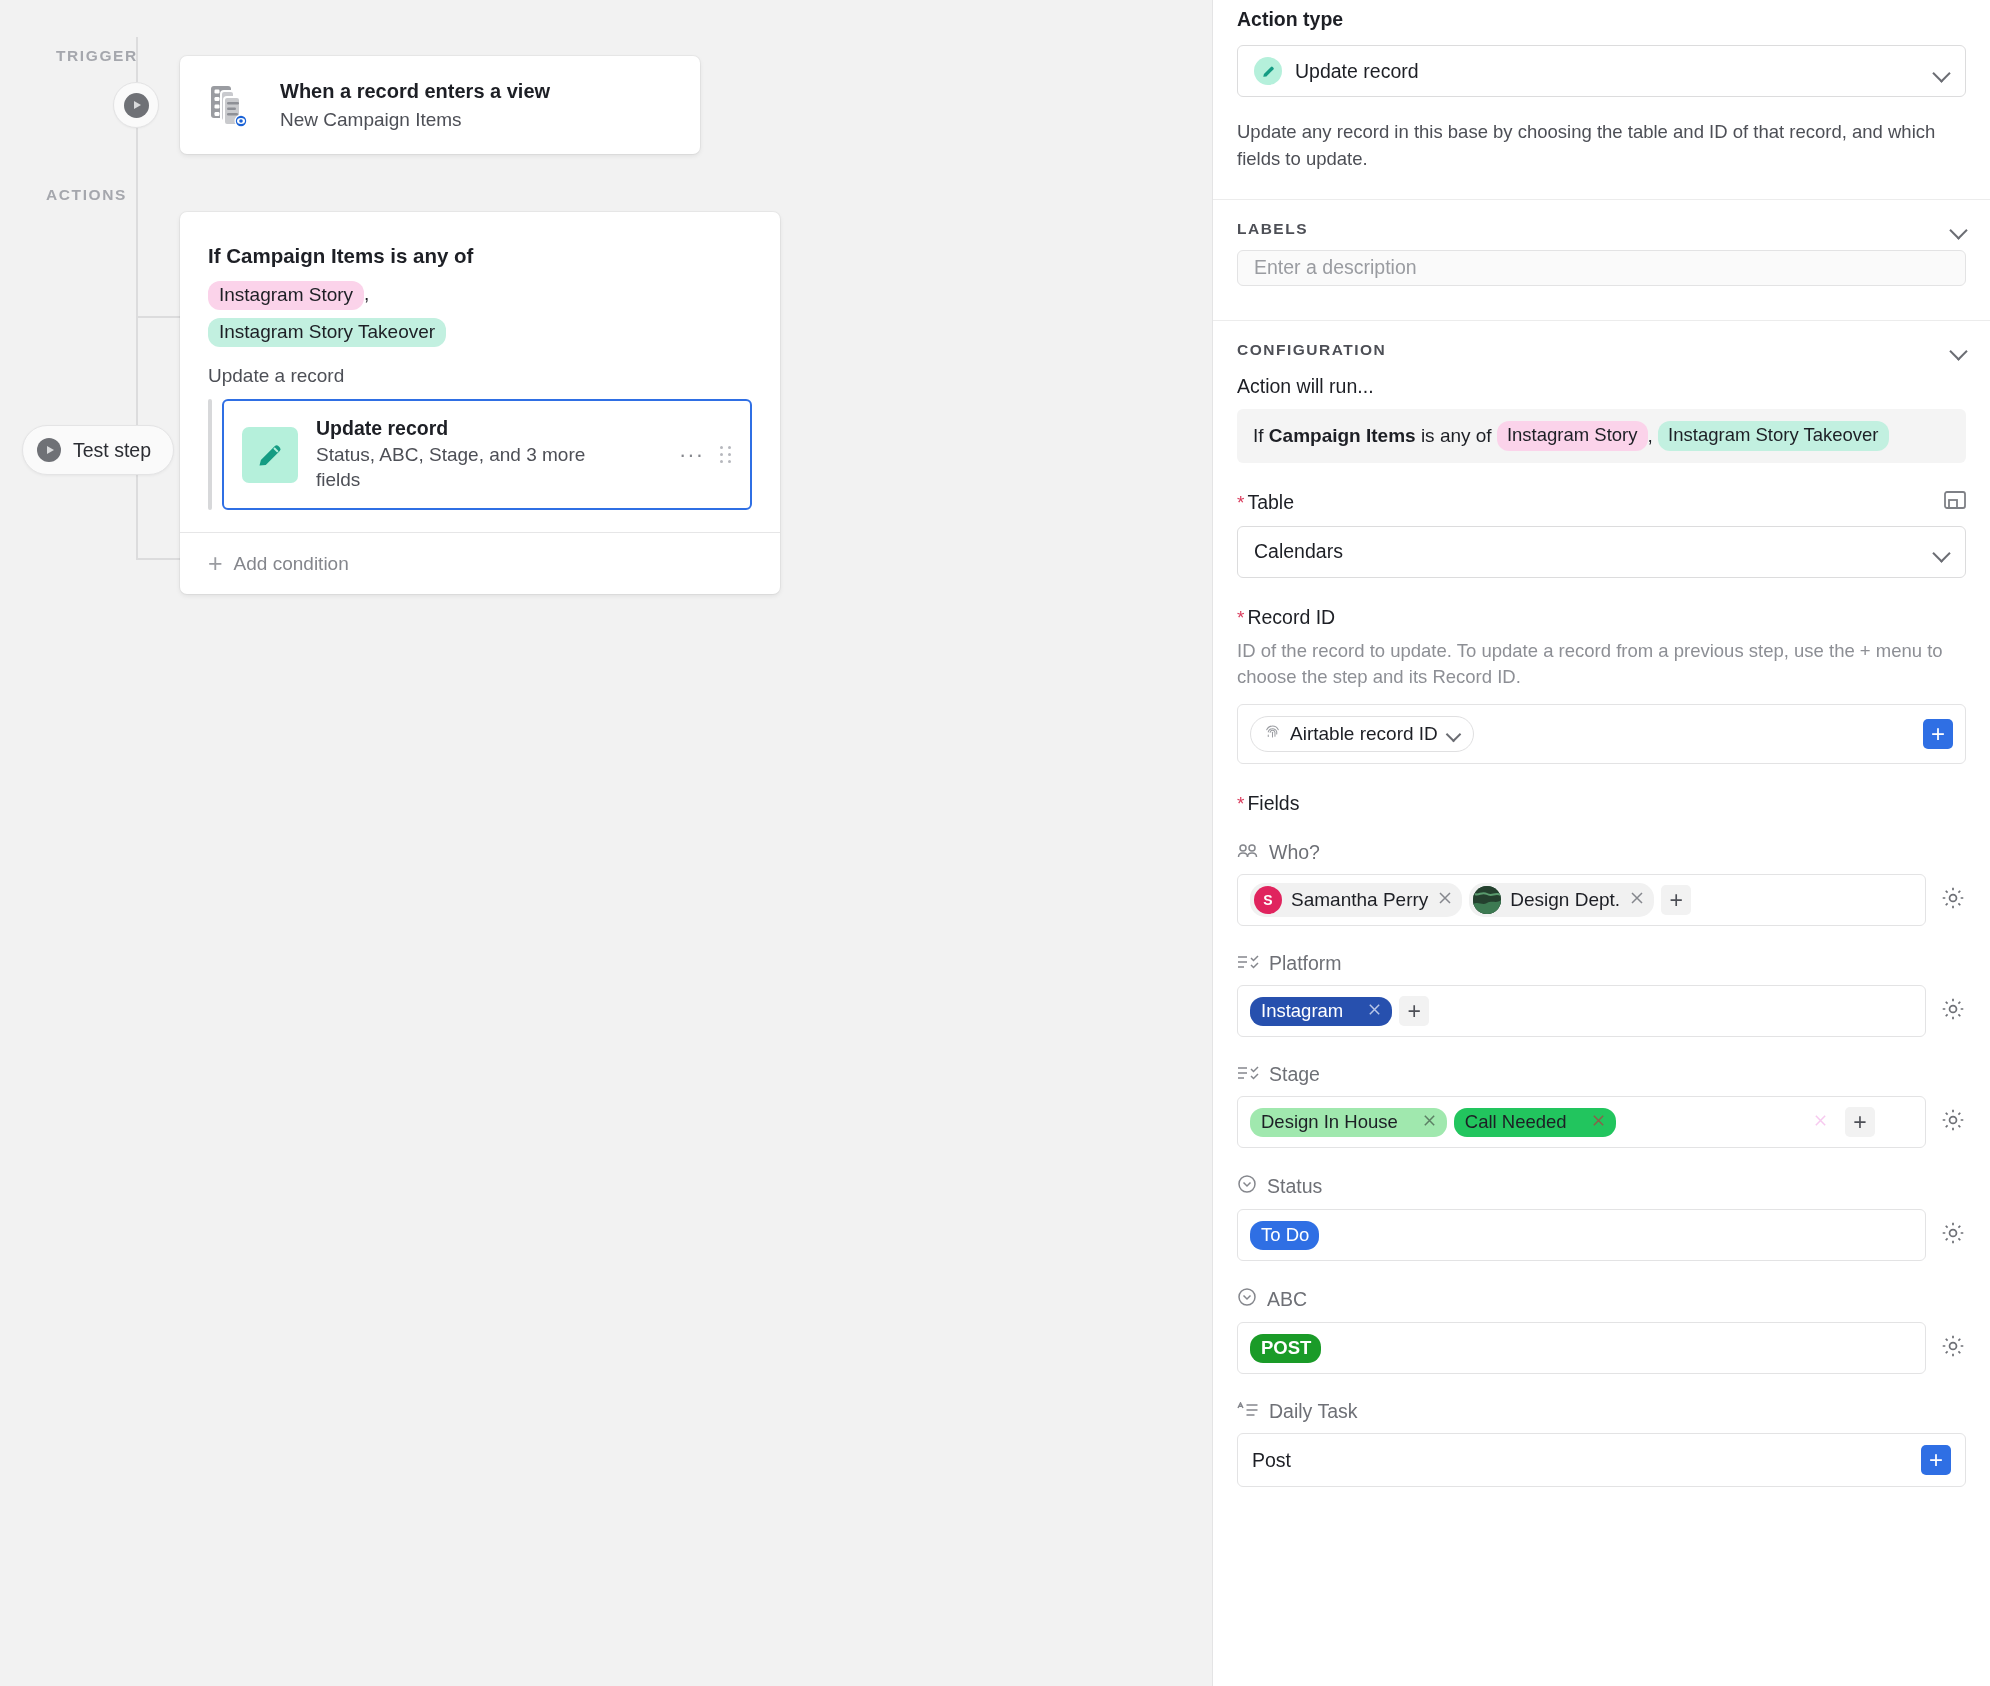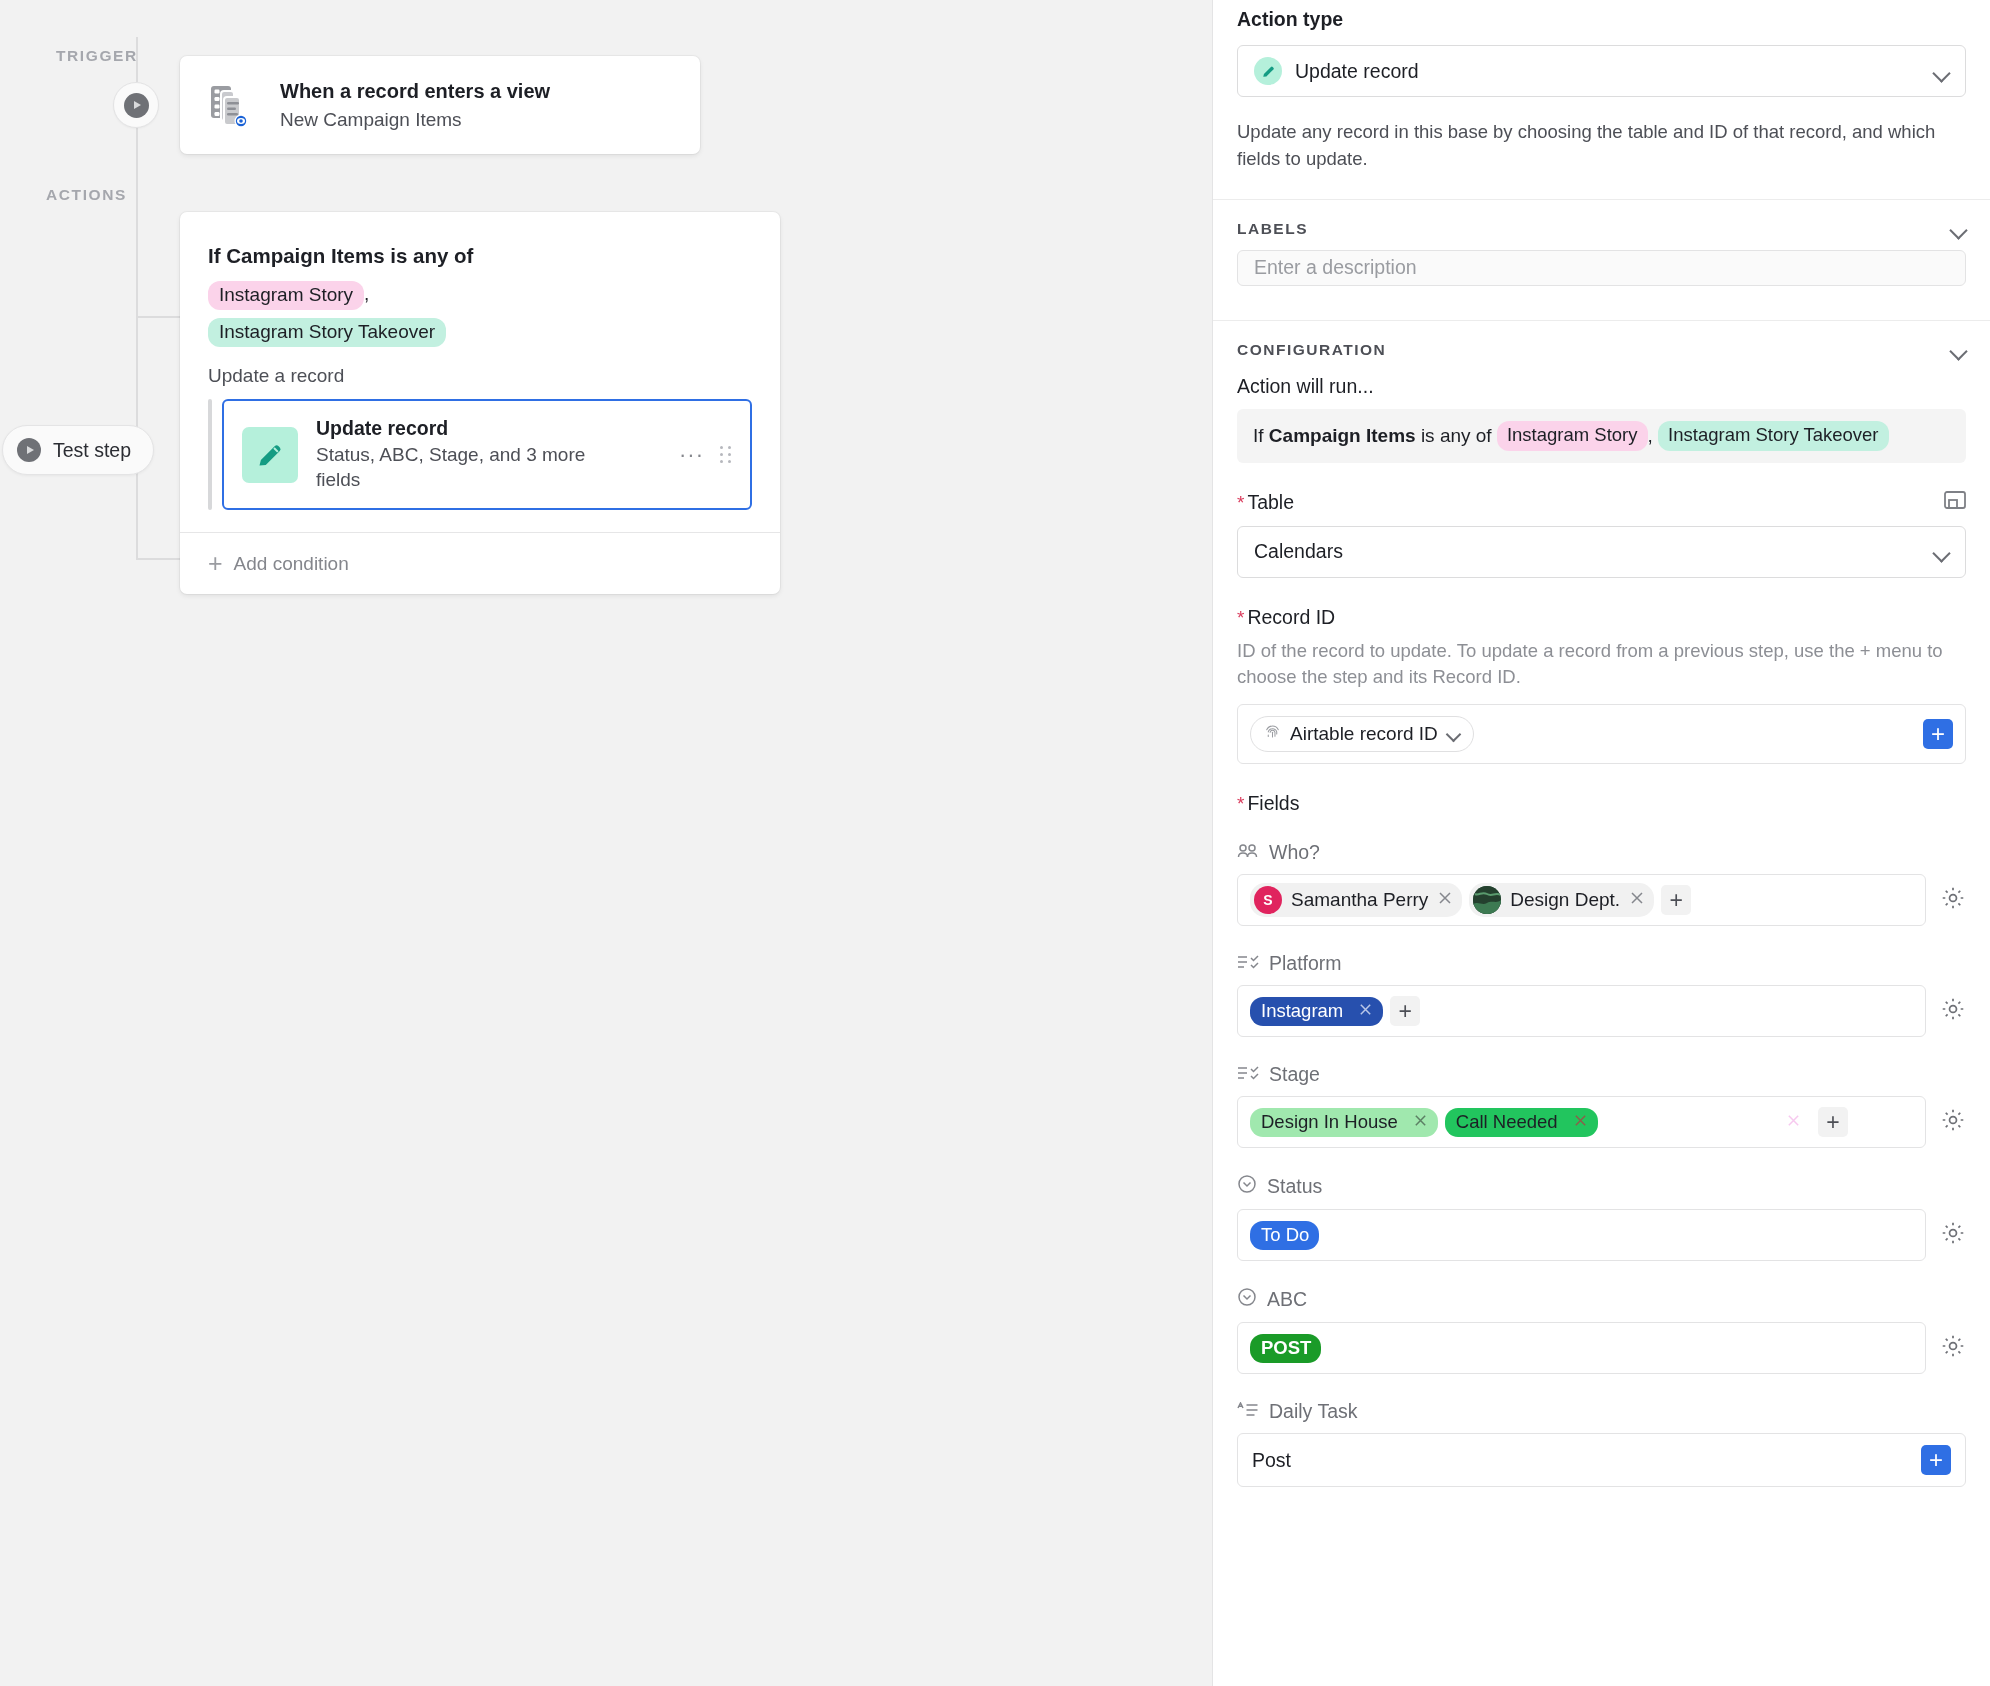--- a/index.html
+++ b/index.html
@@ -162,21 +162,21 @@
     padding: 18px 28px;
     display: flex; align-items: center; gap: 11px;
     cursor: pointer;
   }
   .plus-thin { color: #9a9ca1; font-size: 25px; line-height: 1; font-weight: 300; }
   .add-cond-text { font-size: 19px; color: #84868c; }
 
   
   #test-pill {
     position: absolute;
-    left: 2px; top: 425px;
+    left: 22px; top: 425px;
     height: 50px;
     background: #fafafa;
     border: 1px solid #e4e4e5;
     border-radius: 25px;
     display: flex; align-items: center;
     padding: 0 22px 0 14px;
     gap: 12px;
     box-shadow: 0 1px 3px rgba(0,0,0,.05);
     z-index: 4;
     cursor: pointer;
@@ -285,21 +285,21 @@
   .av {
     width: 28px; height: 28px; border-radius: 50%;
     display: flex; align-items: center; justify-content: center;
     color: #fff; font-size: 14px; font-weight: 700;
     flex: 0 0 28px;
     overflow: hidden;
   }
   .x-ico { cursor: pointer; }
 
   .pill {
-    display: flex; align-items: center; gap: 15px;
+    display: flex; align-items: center; gap: 24px;
     border-radius: 13px;
     padding: 4px 10px 5px 11px;
     font-size: 18.5px;
     line-height: 1.1;
   }
   .addbtn {
     width: 30px; height: 30px;
     background: #f2f2f2; border-radius: 5px;
     display: flex; align-items: center; justify-content: center;
     color: #4d4f56; font-size: 23px; font-weight: 300;

